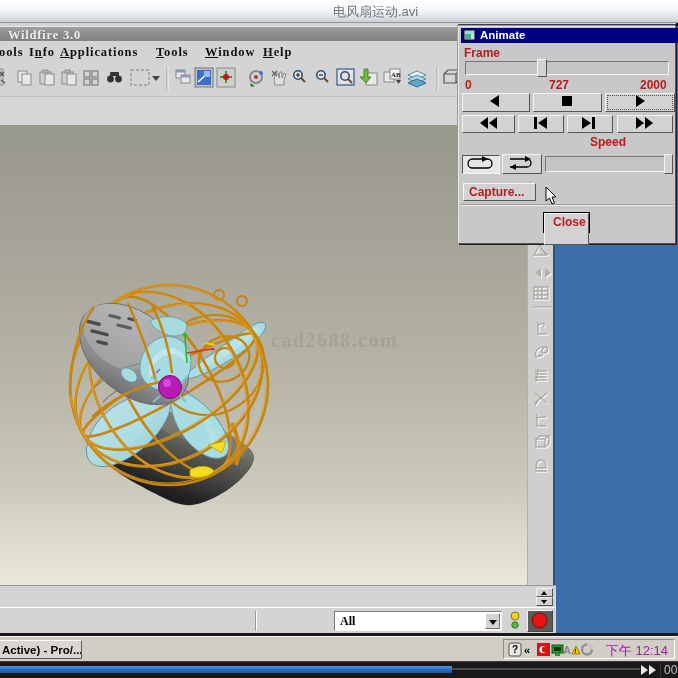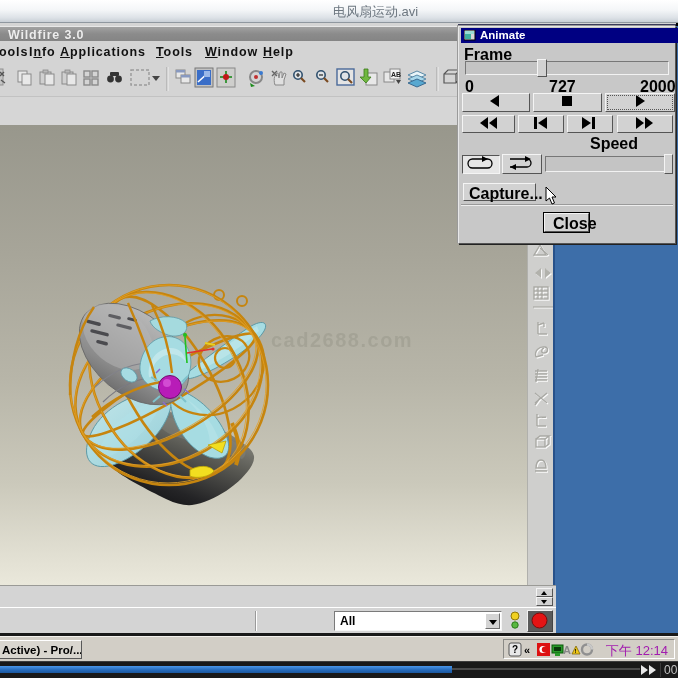--- a/index.html
+++ b/index.html
@@ -5,21 +5,21 @@
 * { margin:0; padding:0; box-sizing:border-box; }
 html,body { width:678px; height:678px; overflow:hidden; background:#000; }
 body { font-family:"Liberation Sans", sans-serif; position:relative; }
 .abs { position:absolute; }
 
 #topstrip { left:0; top:0; width:678px; height:23px;
   background:linear-gradient(180deg,#ffffff 0%,#f4f6f8 45%,#dde2e7 80%,#c9cfd6 100%);
   border-bottom:1px solid #8f979f; }
 #topstrip span { position:absolute; left:333px; top:3px; font-size:13px; color:#6d7780; }
 
-#chrome { left:0; top:23px; width:676px; height:614px; background:#d4d4d4; }
+#chrome { left:0; top:23px; width:676px; height:614px; background:#d4d4d4;font-family:Liberation Serif, serif; }
 #titlebar { left:0; top:3px; width:678px; height:15px;
   background:linear-gradient(180deg,#a2a2a2,#8b8b8b 50%,#858585); border-top:1px solid #e8e8e8; }
 #titlebar span { position:absolute; left:8px; top:1px; font-size:12.5px; font-weight:bold; letter-spacing:0.8px; color:#ededed; text-shadow:0 1px 0 #7a7a7a; }
 #menubar { left:0; top:20px; width:678px; height:19px; background:#d4d4d4; }
 .mi { position:absolute; top:2px; font-size:12.5px; font-weight:bold; letter-spacing:0.9px; color:#111; }
 .mi u { text-decoration:underline; }
 #toolbar { left:0; top:39px; width:678px; height:34px; background:#d4d4d4; }
 #band { left:0; top:73px; width:678px; height:29px; background:#d6d6d6; border-top:1px solid #c2c2c2; }
 
 #viewport { left:0; top:102px; width:527px; height:460px;
@@ -41,21 +41,21 @@
 .dna { width:0; height:0; border-left:4px solid transparent; border-right:4px solid transparent; border-top:5px solid #000; position:absolute; left:3px; top:6px; }
 
 #dlg { left:458px; top:26px; width:218px; height:218px; background:#c8c8c8;
   border-top:1px solid #e8e8e8; border-left:1px solid #e8e8e8; border-right:1px solid #555; border-bottom:1px solid #555;
   box-shadow:-1px -1px 0 #9a9a9a, 1px 1px 0 #222, 0 -2px 0 #3a3a5a; }
 #dlgtitle { position:absolute; left:2px; top:1px; width:232px; height:15px; background:#000082;padding-left:26px; }
 #dlgtitle .t { position:absolute; left:19px; top:1px; color:#fff; font-size:11.5px; font-weight:bold; }
 #dlgx { position:absolute; right:2px; top:1px; width:13px; height:12px; background:#d0d0d0;
   border-top:1px solid #fff; border-left:1px solid #fff; border-right:1px solid #505050; border-bottom:1px solid #505050;
   font-size:10px; font-weight:bold; text-align:center; line-height:10px; color:#000; }
-.dl { position:absolute; font-size:16px; font-weight:bold; color:#000000; }
+.dl { position:absolute; font-size:12px; font-weight:bold; color:#b91c1c; }
 .trough { position:absolute; background:#c4c4c4;
   border-top:1.5px solid #777; border-left:1.5px solid #777; border-bottom:1.5px solid #f2f2f2; border-right:1.5px solid #f2f2f2; }
 .thumb { position:absolute; background:#d2d2d2;
   border-top:1.5px solid #f4f4f4; border-left:1.5px solid #f4f4f4; border-bottom:1.5px solid #555; border-right:1.5px solid #555; }
 .wbtn { position:absolute; background:#d2d2d2;
   border-top:1.5px solid #f4f4f4; border-left:1.5px solid #f4f4f4; border-bottom:1.5px solid #555; border-right:1.5px solid #555; }
 .wbtn.sunk { border-top:1.5px solid #555; border-left:1.5px solid #555; border-bottom:1.5px solid #f4f4f4; border-right:1.5px solid #f4f4f4; background:#e6e6e6; }
 
 #taskbar { left:0; top:636px; width:678px; height:25px; background:#d2cec6; border-top:1px solid #f4f2ee; }
 #tbtn { position:absolute; left:-2px; top:3px; width:84px; height:19px; background:#d9d6cf;
@@ -439,21 +439,21 @@
       <polygon points="13,9 7,12 13,15" fill="#000"></polygon>
       </svg></div>
   <div class="trough" style="left:86px;top:129px;width:128px;height:16px"></div>
   <div class="thumb" style="left:205px;top:127px;width:9px;height:20px"></div>
 
   <div class="wbtn" style="left:4px;top:156px;width:73px;height:18px">
     <span class="dl" style="left:5px;top:1px">Capture...</span>
     </div>
   <div style="position:absolute;left:2px;top:177px;width:212px;height:2px;border-top:1px solid #9a9a9a;border-bottom:1px solid #eee"></div>
   <div style="position:absolute;left:84px;top:185px;width:47px;height:21px;background:#000"></div>
-  <div class="wbtn" style="left:85px;top:186px;width:45px;height:19px">
+  <div class="wbtn" style="left:85px;top:186px;width:45px;height:32px">
     <span class="dl" style="left:8px;top:1px">Close</span>
     </div>
 </div>
 
 <div class="abs" style="left:0;top:633px;width:678px;height:3px;background:#191919"></div>
 <div class="abs" id="taskbar">
   <div id="tbtn">
       <span>Active) - Pro/...</span>
     </div>
   <div id="tray">

